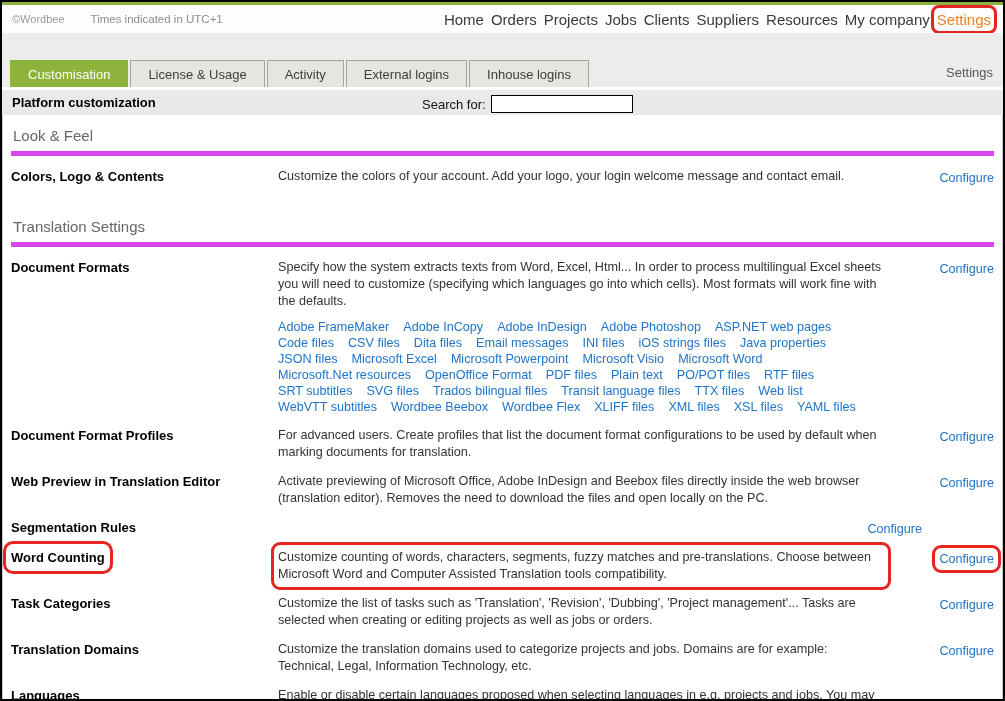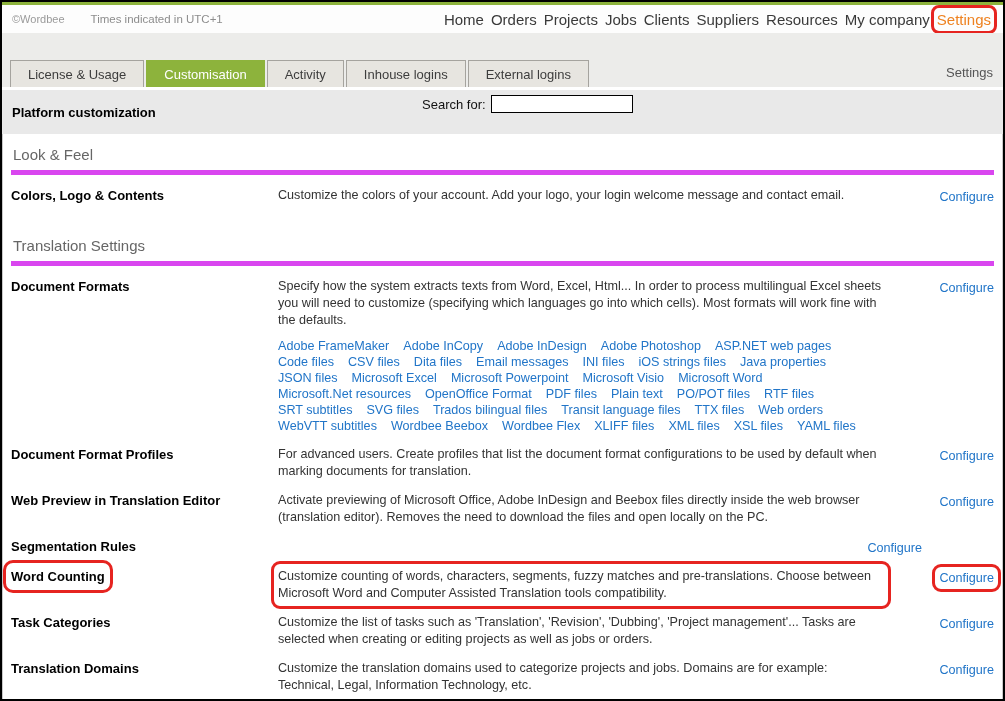--- a/index.html
+++ b/index.html
@@ -41,21 +41,21 @@
   .tab.active {
     background:#8db33c; border-color:#8db33c; color:#fff;
   }
   .tabband-right {
     position:absolute; right:10px; bottom:7px;
     font-size:13px; color:#555;
   }
   .band-gap { height:3px; background:#fff; }
   
   .header-bar {
-    height:44px; background:#e9e9e9;
+    height:25px; background:#e9e9e9;
     display:flex; align-items:center; padding:0 10px; position:relative;
   }
   .page-title { font-size:13px; font-weight:bold; color:#000; }
   .search-group { position:absolute; left:420px; top:0; height:28px; display:flex; align-items:center; }
   .search-label { font-size:13px; color:#111; margin-right:5px; }
   .search-input {
     width:142px; height:18px; border:1px solid #000; background:#fff;
     font-size:12px; padding:0 3px; font-family:"Liberation Sans", sans-serif;
   }
   
@@ -106,25 +106,25 @@
         <span class="nav-item">Clients</span>
         <span class="nav-item">Suppliers</span>
         <span class="nav-item">Resources</span>
         <span class="nav-item">My company</span>
         <span class="nav-item hl">Settings</span>
       </nav>
   </div>
 
   <div class="tabband">
     <div class="tabs" id="tabs">
+        <span class="tab active">Customisation</span>
         <span class="tab">License &amp; Usage</span>
-        <span class="tab active">Customisation</span>
         <span class="tab">Activity</span>
+        <span class="tab">External logins</span>
         <span class="tab">Inhouse logins</span>
-        <span class="tab">External logins</span>
       </div>
     <span class="tabband-right">Settings</span>
   </div>
   <div class="band-gap"></div>
 
   <div class="header-bar">
     <span class="page-title">Platform customization</span>
     <span class="search-group">
       <label class="search-label">Search for:</label>
       <input class="search-input" type="text" value="" style="">
@@ -167,21 +167,21 @@
             <a>OpenOffice Format</a>
             <a>PDF files</a>
             <a>Plain text</a>
             <a>PO/POT files</a>
             <a>RTF files</a>
             <a>SRT subtitles</a>
             <a>SVG files</a>
             <a>Trados bilingual files</a>
             <a>Transit language files</a>
             <a>TTX files</a>
-            <a>Web orders</a>
+            <a>Web list</a>
             <a>WebVTT subtitles</a>
             <a>Wordbee Beebox</a>
             <a>Wordbee Flex</a>
             <a>XLIFF files</a>
             <a>XML files</a>
             <a>XSL files</a>
             <a>YAML files</a>
           </div>
         </div>
         <div class="configure-cell"><a class="">Configure</a></div>

